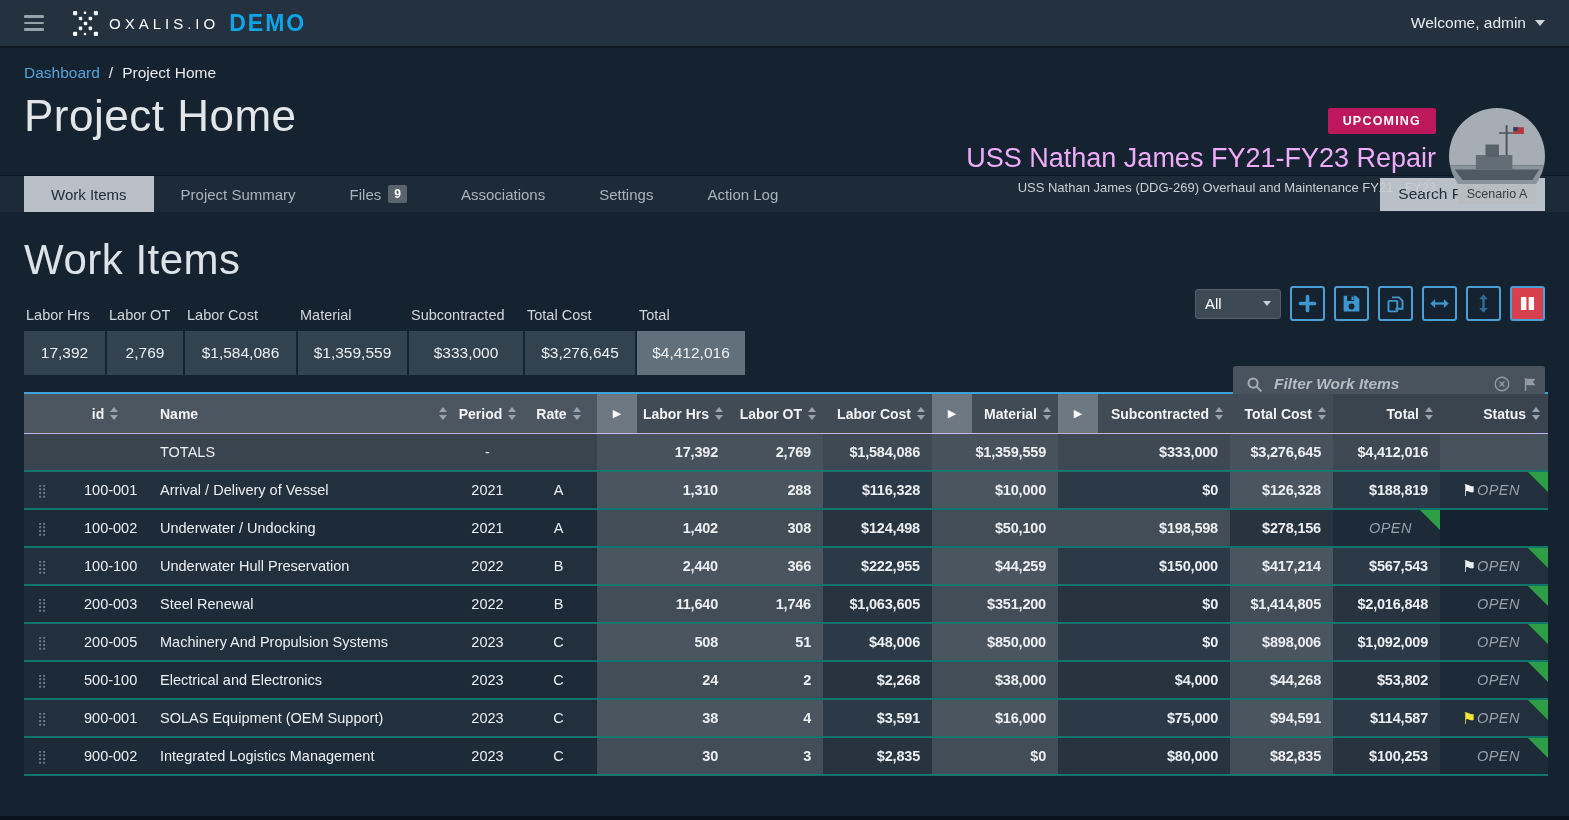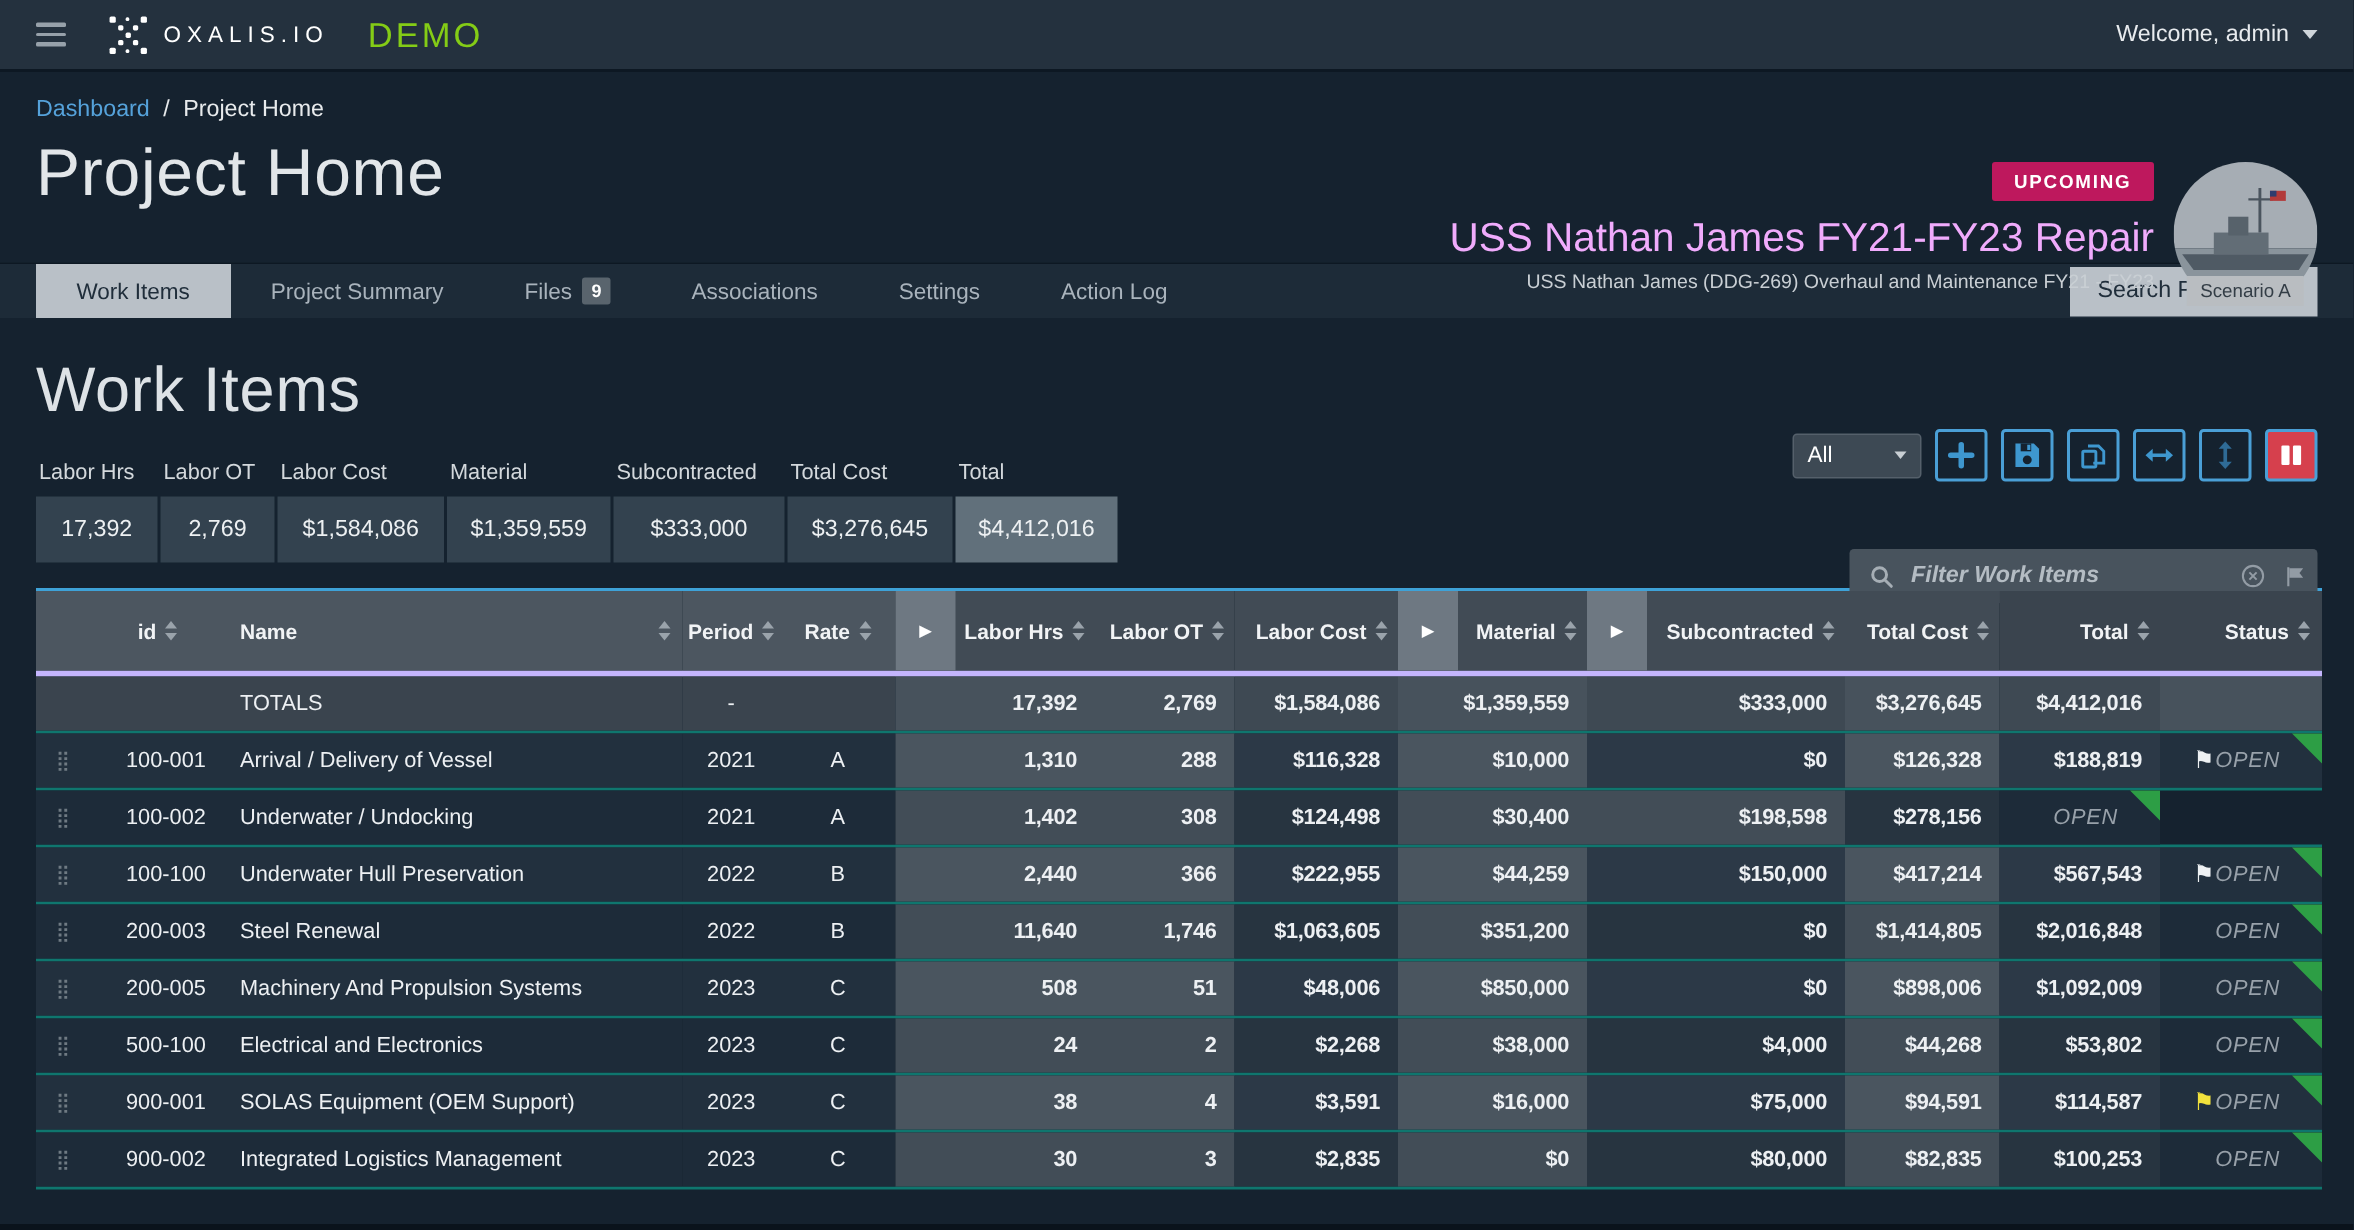--- a/index.html
+++ b/index.html
@@ -8,21 +8,21 @@
     font-family:"Liberation Sans","DejaVu Sans",sans-serif;
     background:#15222f; color:#e8ebee; overflow:hidden; position:relative;
   }
   
   .topbar { height:48px; background:#24313e; display:flex; align-items:center; padding:16px 24px;
             border-bottom:2px solid #0d1823; }
   .hamburger { width:20px; display:flex; flex-direction:column; gap:4px; cursor:pointer; margin-right:28px;}
   .hamburger i { display:block; height:2.5px; background:#97a1aa; border-radius:1px;}
   .brand { display:flex; align-items:center; gap:10px; }
   .brand-name { color:#fff; font-size:15px; letter-spacing:4px; font-weight:400; }
-  .brand-demo { color:#84cc16; font-size:23px; letter-spacing:2px; font-weight:400; margin-left:16px;}
+  .brand-demo { color:#0ea5e9; font-size:23px; letter-spacing:2px; font-weight:700; margin-left:0;}
   .topbar .spacer { flex:1; }
   .welcome { display:flex; align-items:center; gap:9px; font-size:15.5px; color:#e8ebee; cursor:pointer;}
   .caret-down { width:0;height:0;border-left:5px solid transparent;border-right:5px solid transparent;
                 border-top:6px solid #cfd5da; }
   
   .pagehead { position:relative; height:127px; padding:16px 24px 0; }
   .breadcrumb { font-size:15.5px; display:flex; gap:9px; align-items:center;}
   .breadcrumb .link { color:#55a2da; cursor:pointer; }
   .breadcrumb .sep, .breadcrumb .cur { color:#e7eaec; }
   h1.page-title { font-size:44px; font-weight:200; color:#e2e6e9; margin-top:9px; letter-spacing:.5px;}
@@ -68,21 +68,21 @@
   
   .filter { position:absolute; top:130px; right:24px; width:312px; height:36px; background:#48535d;
       border-radius:3px; display:flex; align-items:center; padding:0 13px; gap:11px;}
   .filter svg { flex:0 0 auto; }
   .filter input { flex:1; background:transparent; border:none; outline:none; font-style:italic;
       font-size:15.5px; color:#dbe0e4; font-family:inherit;font-weight:bold;}
   .filter input::placeholder { color:#b4bcc3; }
   
   .table { margin-top:17px; width:1524px; border-top:2px solid #3ea2d8; }
   .grid { display:grid; grid-template-columns:36px 90px 305px 65px 77px 133px 93px 109px 126px 172px 103px 107px 108px; }
-  .thead { height:57px; border-bottom:4px solid #c4b5fd; }
+  .thead { height:40px; border-bottom:1px solid #c4b5fd; }
   .hc { display:flex; align-items:center; gap:6px; font-size:14px; font-weight:700; color:#f1f3f5;
         position:relative; cursor:pointer; }
   .hc.c-drag,.hc.c-id,.hc.c-name,.hc.c-period,.hc.c-rate { background:#4c5660; }
   .hc.c-labor_hrs,.hc.c-labor_ot,.hc.c-labor_cost,.hc.c-material,.hc.c-subcontracted,.hc.c-total_cost { background:#414b55; }
   .hc.c-total,.hc.c-status { background:#3a444e; }
   .hc.c-id { justify-content:center; }
   .hc.c-name { justify-content:space-between; padding:0 8px 0 10px; }
   .hc.c-period,.hc.c-rate { justify-content:center; }
   .hc.c-labor_hrs,.hc.c-labor_ot,.hc.c-labor_cost,.hc.c-material,.hc.c-subcontracted,
   .hc.c-total_cost,.hc.c-total { justify-content:flex-end; padding-right:7px; }
@@ -444,21 +444,21 @@
           <div class="d c-drag">
             <span>⣿</span>
           </div>
           <div class="d c-id">100-002</div>
           <div class="d c-name">Underwater / Undocking</div>
           <div class="d c-period">2021</div>
           <div class="d c-rate">A</div>
           <div class="d c-labor_hrs">1,402</div>
           <div class="d c-labor_ot">308</div>
           <div class="d c-labor_cost">$124,498</div>
-          <div class="d c-material">$30,400</div>
+          <div class="d c-material">$50,100</div>
           <div class="d c-total_cost">$198,598</div>
           <div class="d c-total">$278,156</div>
           <div class="d c-status">
             <span class="corner"></span>
             <span>OPEN</span>
           </div>
         </div>
         <div class="grid trow odd">
           <div class="d c-drag">
             <span>⣿</span>

